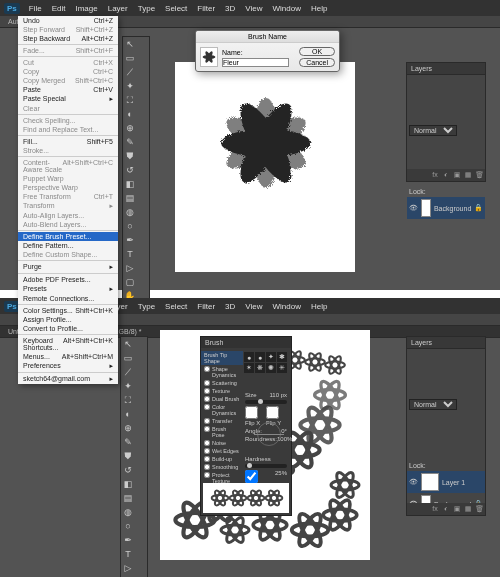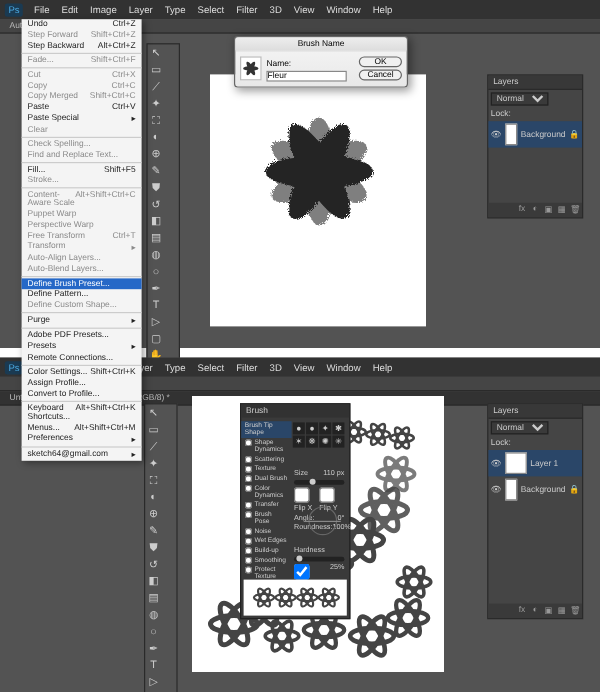--- a/index.html
+++ b/index.html
@@ -1,42 +1,42 @@
 <!DOCTYPE html>
 <html><head>
 <meta charset="utf-8">
 <style>
   * { margin: 0; padding: 0; box-sizing: border-box; }
   body { font-family: Arial, sans-serif; font-size: 9px; background: #fff; width: 500px; }
   .frame { background: #535353; margin-bottom: 8px; position: relative; }
   .top { height: 290px; }
   .bottom { height: 280px; }
   .menubar { background: #323232; color: #ddd; height: 16px; display: flex; align-items: center; padding: 0 4px; }
-  .menubar .ps { background: #1a3a52; color: #4aa8e0; padding: 1px 3px; border-radius: 2px; font-weight: normal; font-size: 8px; margin-right: 4px; }
+  .menubar .ps { background: #1a3a52; color: #4aa8e0; padding: 1px 3px; border-radius: 2px; font-weight: bold; font-size: 8px; margin-right: 4px; }
   .menubar .item { padding: 0 5px; font-size: 8px; cursor: default; }
   .optbar { background: #454545; border-bottom: 1px solid #2a2a2a; height: 12px; display: flex; align-items: center; padding: 0 8px; color: #bbb; font-size: 7px; gap: 10px; }
   .editmenu { position: absolute; top: 16px; left: 18px; background: #f4f4f4; color: #222; width: 100px; box-shadow: 2px 2px 6px rgba(0,0,0,0.4); z-index: 50; }
   .editmenu .mi { display: flex; justify-content: space-between; padding: 1px 5px; font-size: 7px; }
   .editmenu .mi.hl { background: #2568c7; color: #fff; }
   .editmenu .mi.dim { color: #8a8a8a; }
   .editmenu hr { border: none; border-top: 1px solid #ccc; margin: 1px 0; }
   .tools { position: absolute; top: 36px; left: 122px; width: 28px; background: #535353; border: 1px solid #2a2a2a; display: flex; flex-wrap: wrap; }
   .tools.second { top: 38px; left: 120px; }
   .tools .tool { width: 14px; height: 14px; display: flex; align-items: center; justify-content: center; color: #ccc; font-size: 9px; }
   .tools .fg { width: 10px; height: 10px; background: #000; border: 1px solid #888; margin: 2px; }
   .tools .bg { width: 10px; height: 10px; background: #fff; border: 1px solid #888; margin: 2px; }
   .canvas { position: absolute; background: #fff; }
   .top .canvas { top: 62px; left: 175px; width: 180px; height: 210px; }
   .bottom .canvas { top: 32px; left: 160px; width: 210px; height: 230px; }
   .flower { position: absolute; }
   .layers { position: absolute; background: #454545; border: 1px solid #2a2a2a; width: 80px; }
   .top .layers { top: 62px; right: 14px; height: 120px; }
   .bottom .layers { top: 38px; right: 14px; height: 180px; }
   .layers .tabhdr { background: #383838; color: #ccc; font-size: 7px; padding: 2px 4px; border-bottom: 1px solid #2a2a2a; }
-  .layers .row { display: flex; align-items: flex-end; gap: 4px; font-size: 7px; color: #ccc; padding: 2px; }
+  .layers .row { display: flex; align-items: flex-end; gap: 4px; font-size: 7px; color: #ccc; padding: 2px; margin-top: 48px; }
   .layers select { background: #3a3a3a; border: 1px solid #222; color: #ccc; font-size: 7px; width: 48px; }
   .layers .thumb { width: 18px; height: 18px; background: #fff; border: 1px solid #888; }
   .layers .layer { display: flex; align-items: center; gap: 3px; padding: 2px; font-size: 7px; color: #ccc; }
   .layers .layer.sel { background: #2a4668; }
   .layers .footer { position: absolute; bottom: 0; left: 0; right: 0; height: 12px; background: #3a3a3a; display: flex; justify-content: flex-end; gap: 3px; padding: 2px; }
   .layers .footer span { width: 8px; height: 8px; color: #999; font-size: 7px; text-align: center; }
   .dlg { position: absolute; top: 30px; left: 195px; width: 145px; background: linear-gradient(#f6f6f6,#e8e8e8); border: 1px solid #666; border-radius: 3px; box-shadow: 2px 2px 8px rgba(0,0,0,0.4); z-index: 60; }
   .dlg .title { text-align: center; font-size: 7px; padding: 2px; border-bottom: 1px solid #ccc; background: linear-gradient(#eee,#ddd); border-radius: 3px 3px 0 0; }
   .dlg .body { display: flex; gap: 4px; padding: 4px; }
   .dlg .preview { width: 20px; height: 20px; border: 1px solid #bbb; background: #fff; display: flex; align-items: center; justify-content: center; }

